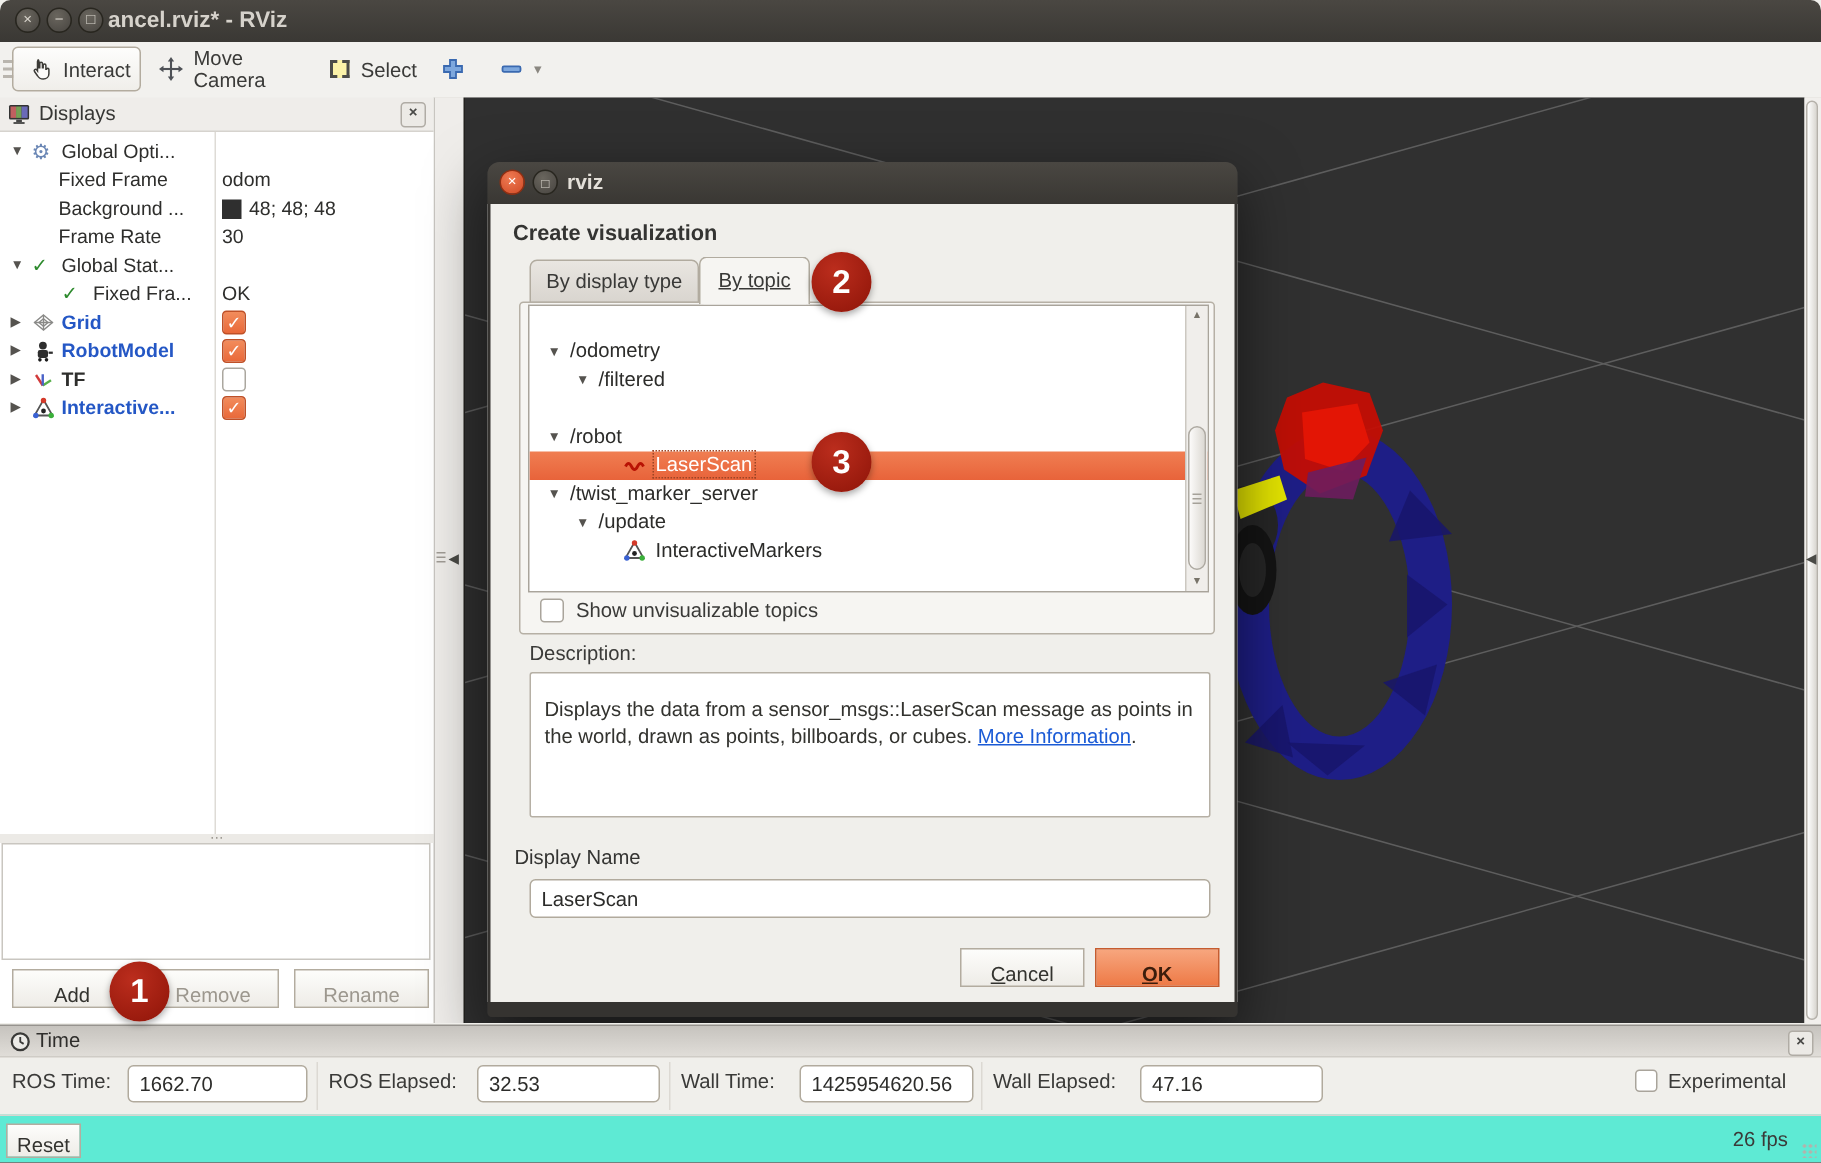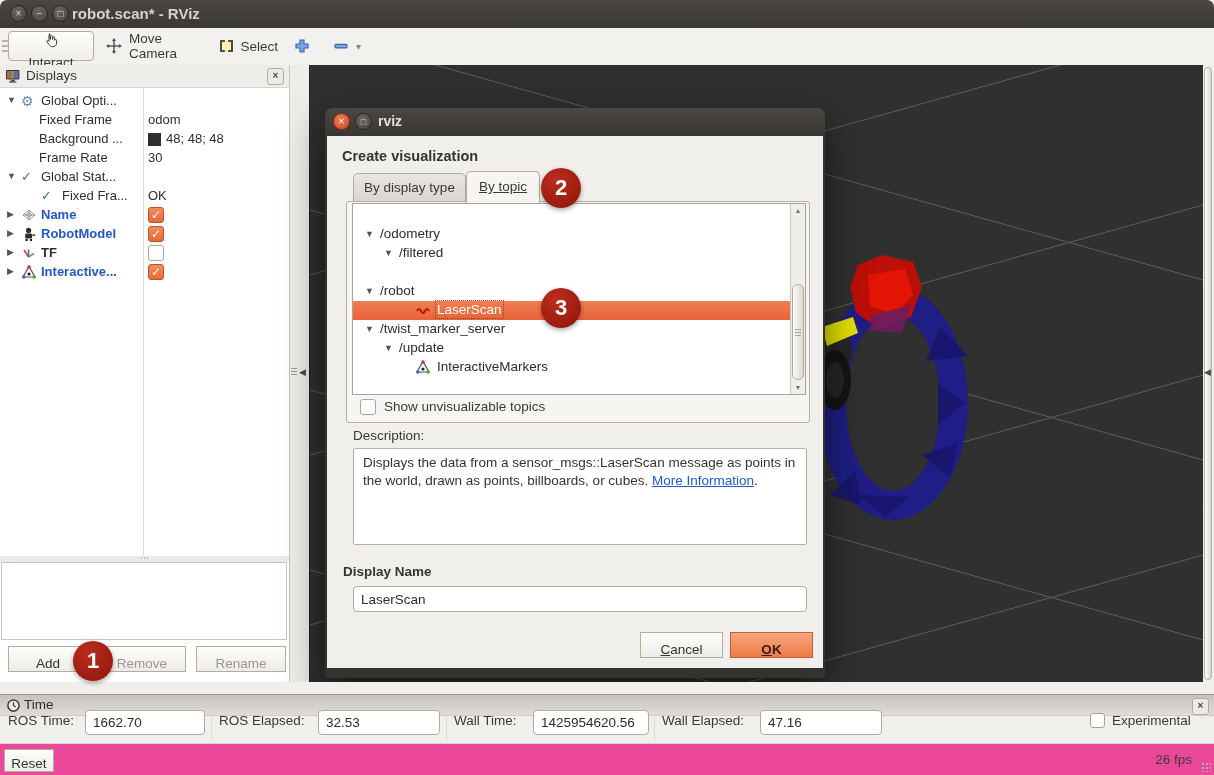--- a/index.html
+++ b/index.html
@@ -11,21 +11,21 @@
     border-bottom:1px solid #2b2a27;border-radius:7px 7px 0 0;}
   .wbtn{position:absolute;top:5px;width:17px;height:17px;border-radius:50%;
     background:radial-gradient(circle at 40% 32%,#6a665e,#474440);border:1px solid #28261f;
     color:#d9d5cd;font-size:10px;line-height:16px;text-align:center;box-sizing:border-box;}
   .wtitle{position:absolute;left:72px;top:5px;font-size:15px;font-weight:bold;color:#d6d2cb;}
   
   .toolbar{left:0;top:28px;width:1214px;height:37px;background:#f2f1ee;border-bottom:1px solid #d3d0ca;}
   .tgrip i{display:block;width:7px;height:2px;background:#b9b5ae;margin:3px 0;}
   .tbtn{position:absolute;top:3px;height:30px;display:flex;align-items:center;gap:7px;
     font-size:13.5px;color:#3a3a38;padding:0 10px;box-sizing:border-box;}
-  .tbtn.pressed{background:linear-gradient(#fdfdfc,#f0eeea);border:1px solid #b3ac9f;border-radius:4px;flex-direction:column;}
+  .tbtn.pressed{background:linear-gradient(#fdfdfc,#f0eeea);border:1px solid #b3ac9f;border-radius:4px;}
   .selbox{width:15px;height:12px;background:#fcf3a9;border:2px dashed #4c4c48;box-sizing:border-box;}
   .caret{color:#8a8780;font-size:10px;}
   
   .dpanel{left:0;top:65px;width:290px;height:617px;background:#fff;border-right:1px solid #c8c5c0;box-sizing:border-box;}
   .phead{position:absolute;left:0;top:0;width:100%;height:23px;background:#efedea;border-bottom:1px solid #d6d3ce;box-sizing:border-box;}
   .phead .ptitle{position:absolute;left:26px;top:3px;font-size:13.5px;color:#373735;}
   .pclose{position:absolute;width:15px;height:15px;background:#eceae6;border:1px solid #b0aca5;border-radius:3px;
     font-size:10px;line-height:13px;text-align:center;color:#4a4a48;font-weight:bold;}
   .dtree{position:absolute;left:0;top:23px;width:100%;height:468px;background:#fff;}
   .colline{position:absolute;left:143px;top:0;width:1px;height:468px;background:#dedbd6;}
@@ -90,56 +90,56 @@
   .trow.sel .tleaf{outline:1px dotted #9c4424;outline-offset:1px;}
   .tscroll{position:absolute;right:0;top:0;width:15px;height:100%;background:#f0eeeb;border-left:1px solid #ccc8c1;box-sizing:border-box;}
   .sarrow{position:absolute;left:0;width:14px;text-align:center;font-size:7px;color:#777369;}
   .thumb{position:absolute;left:1px;top:80px;width:12px;height:96px;border-radius:6px;
     background:linear-gradient(90deg,#fcfbfa,#dcd9d3);border:1px solid #aeaaa2;box-sizing:border-box;}
   .thumb i{display:block;width:6px;height:1px;background:#a5a199;margin:2px auto;}
   .uncheck{width:16px;height:16px;background:#fff;border:1px solid #a9a49b;border-radius:3px;box-sizing:border-box;}
   .desc-label{position:absolute;left:26px;font-size:13.5px;color:#3a3a38;}
   .descbox{position:absolute;left:26px;top:340px;width:454px;height:97px;background:#fff;
     border:1px solid #b6b0a5;border-radius:2px;box-sizing:border-box;font-size:13.5px;
-    line-height:1.32;color:#33332f;padding:5px 9px;}
+    line-height:1.32;color:#33332f;padding:15px 9px;}
   .descbox a{color:#1b5bd6;text-decoration:underline;}
-  .field-label{position:absolute;font-size:13.5px;font-weight:bold;color:#343432;}
+  .field-label{position:absolute;font-size:13.5px;font-weight:normal;color:#343432;}
   .textin{position:absolute;background:#fff;border:1px solid #b1aa9d;border-radius:4px;
     font-family:"Liberation Sans","DejaVu Sans",sans-serif;font-size:13.5px;color:#2c2c2a;
     padding:0 7px;box-sizing:border-box;outline:none;}
   .okbtn{background:linear-gradient(#f7a67e,#ee7a47);border:1px solid #c65c2f;color:#3c1d0c;font-weight:bold;}
   u.accel{text-decoration:underline;}
   
   .badge{position:absolute;width:40px;height:40px;border-radius:50%;
     background:radial-gradient(circle at 38% 30%,#bb2d1d,#8e1408);box-shadow:0 2px 5px rgba(0,0,0,.35);
     color:#fff;font-size:22px;font-weight:bold;text-align:center;line-height:40px;z-index:40;}
   
   .timepanel{left:0;top:682px;width:1214px;height:61px;background:#f0efeb;}
-  .thead{position:absolute;left:0;top:12px;width:100%;height:22px;
+  .thead{position:absolute;left:0;top:1px;width:100%;height:22px;
     background:linear-gradient(#c6c3be,#e0ddd8);border-top:1px solid #96938e;border-bottom:1px solid #cfccc6;box-sizing:border-box;text-decoration:underline;}
   .thead .ptitle{position:absolute;left:24px;top:2px;font-size:13.5px;color:#2f2e2c;}
   .tfield-label{position:absolute;top:9px;font-size:13.5px;color:#3a3a38;}
   .fsep{position:absolute;top:26px;width:1px;height:32px;background:#dcd9d3;}
   
-  .statusbar{left:0;top:743px;width:1214px;height:32px;background:#ec4899;border-top:1px solid #d8d5d0;box-sizing:border-box;}
+  .statusbar{left:0;top:743px;width:1214px;height:32px;background:#5eead4;border-top:1px solid #d8d5d0;box-sizing:border-box;}
   .fps{position:absolute;right:22px;top:8px;font-size:13.5px;color:#3a3a38;}
   .rgrip{position:absolute;right:3px;bottom:3px;width:10px;height:10px;
     background:radial-gradient(circle,#b5b1aa 1px,transparent 1.2px);background-size:4px 4px;}
   svg{display:block;}
 </style>
 </head>
 <body>
 
 <div class="window">
 
   <div class="abs titlebar">
     <div class="wbtn" style="left:10px"><span>×</span></div>
     <div class="wbtn" style="left:31px"><span>−</span></div>
     <div class="wbtn" style="left:52px"><span>□</span></div>
-    <span class="wtitle">robot.scan* - RViz</span>
+    <span class="wtitle">ancel.rviz* - RViz</span>
   </div>
 
   <div class="abs toolbar">
     <div class="abs tgrip" style="left:2px;top:9px">
         <i></i>
         <i></i>
         <i></i>
       </div>
     <div class="tbtn pressed" style="left:8px;width:86px">
       <span>
@@ -278,21 +278,21 @@
       <div class="drow" style="top:118px">
         <span class="arr">▶</span>
         <span class="dicon">
             <svg width="16" height="16" viewBox="0 0 16 16" fill="none" stroke="#8a8a88" stroke-width=".9">
               <path d="M8 3 14 8 8 13 2 8z"></path>
               <path d="M8 5.5 11 8 8 10.5 5 8z"></path>
               <line x1="2" y1="8" x2="14" y2="8"></line>
               <line x1="8" y1="3" x2="8" y2="13"></line>
             </svg>
           </span>
-        <span class="lbl blue">Name</span>
+        <span class="lbl blue">Grid</span>
         <span class="cbx on"><span>✓</span></span>
       </div>
       <div class="drow" style="top:137px">
         <span class="arr">▶</span>
         <span class="dicon">
             <svg width="16" height="16" viewBox="0 0 16 16">
               <circle cx="7.6" cy="4.4" r="2.6" fill="#2e2e2e"></circle>
               <rect x="4.2" y="7.4" width="6.8" height="5.2" rx="1.4" fill="#2e2e2e"></rect>
               <circle cx="5.6" cy="13.9" r="1.2" fill="#1d1d1d"></circle>
               <circle cx="10" cy="13.9" r="1.2" fill="#1d1d1d"></circle>

